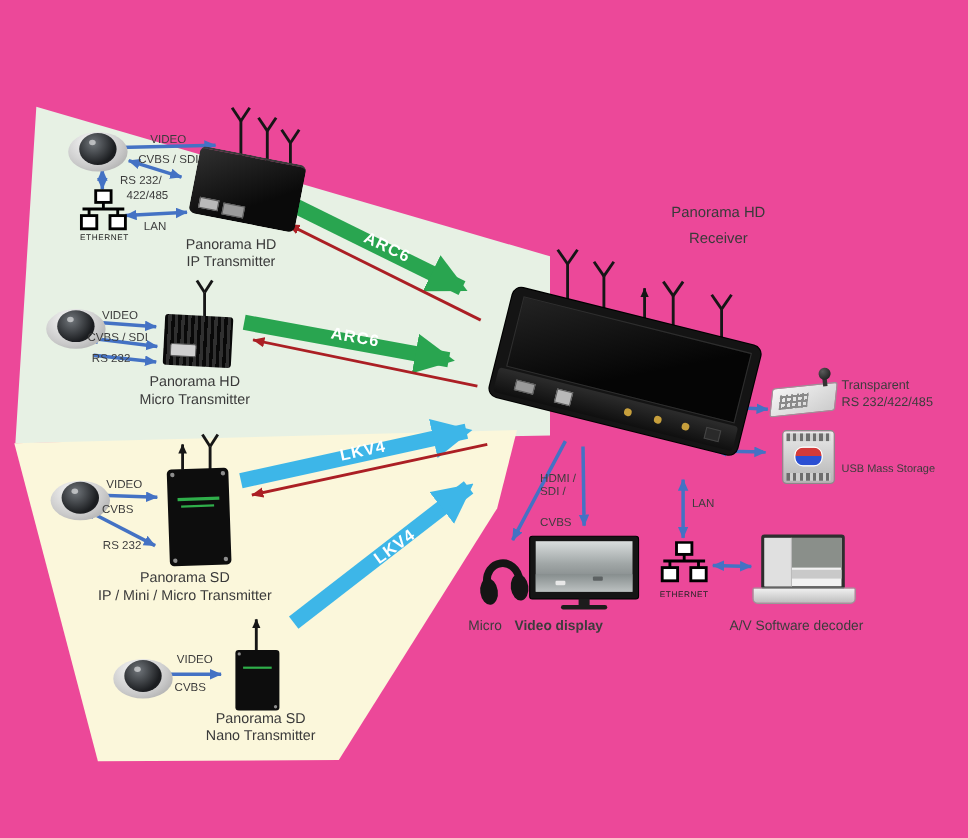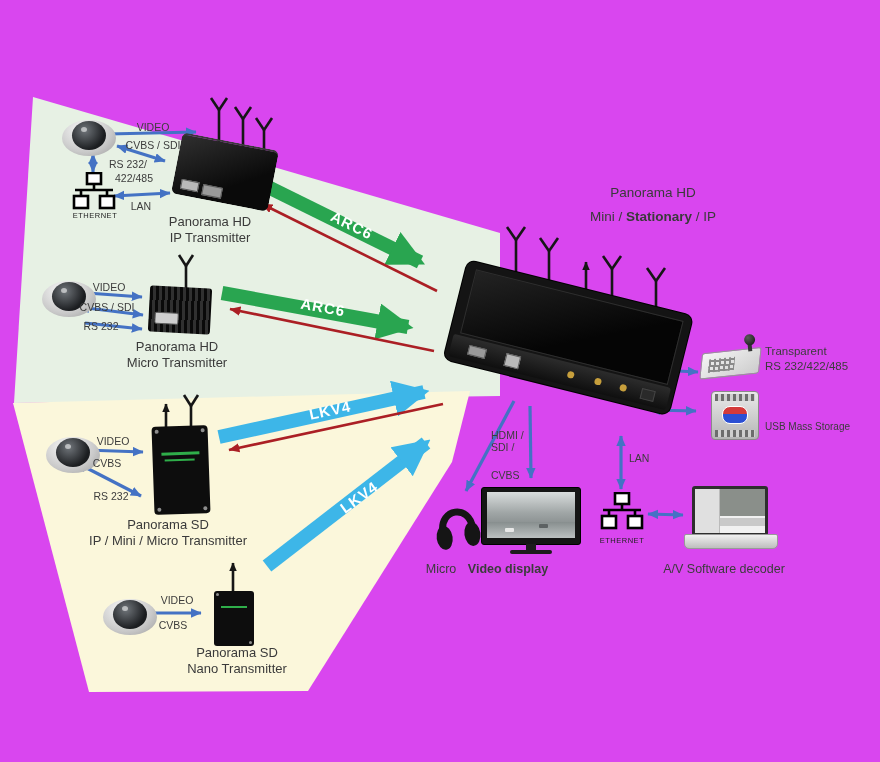--- a/index.html
+++ b/index.html
@@ -1,16 +1,16 @@
 <!DOCTYPE html>
 <html><head>
 <meta charset="utf-8">
 <style>
   html,body{margin:0;padding:0;background:#fff;}
-  #stage{position:relative;width:880px;height:762px;background:#d946ef;overflow:hidden;
+  #stage{position:relative;width:880px;height:762px;background:#ec4899;overflow:hidden;
          font-family:"Liberation Sans",sans-serif;color:#3d3d3d;}
   #arrowlayer{position:absolute;left:0;top:0;z-index:1;}
   .dev{position:absolute;z-index:2;}
   .lbl{position:absolute;z-index:3;font-size:10.5px;color:#3c3c3c;white-space:nowrap;transform:translateX(-50%);}
   .lbl-left{transform:none;}
   .devname{position:absolute;z-index:3;font-size:13px;color:#3a3a3a;text-align:center;
            transform:translateX(-50%);line-height:16px;white-space:nowrap;}
   .rxname{line-height:24px;font-size:13.5px;}
   .ethlbl{position:absolute;z-index:3;font-size:7.5px;letter-spacing:.5px;color:#222;transform:translateX(-50%);}
   .tag{position:absolute;z-index:3;color:#fff;font-weight:bold;font-size:15px;letter-spacing:1px;white-space:nowrap;}
@@ -322,21 +322,21 @@
 
   <div class="lbl" style="left:177px;top:594px;">VIDEO</div>
   <div class="lbl" style="left:173px;top:619px;">CVBS</div>
   <div class="devname" style="left:237px;top:645px;">
     <div>Panorama SD</div>
     <div>Nano Transmitter</div>
   </div>
 
   <div class="devname rxname" style="left:653px;top:181px;">
     <div>Panorama HD</div>
-    <div><span>Mini / </span><span style="font-weight:bold;">Stationary</span><span> / IP</span></div>
+    <div>Receiver</div>
   </div>
 
   <div class="tag" style="left:352px;top:225px;transform:translate(-50%,-50%) rotate(26deg);">ARC6</div>
   <div class="tag" style="left:323px;top:307px;transform:translate(-50%,-50%) rotate(10deg);">ARC6</div>
   <div class="tag" style="left:330px;top:410px;transform:translate(-50%,-50%) rotate(-12deg);">LKV4</div>
   <div class="tag" style="left:359px;top:497px;transform:translate(-50%,-50%) rotate(-36deg);">LKV4</div>
 
   <div class="lbl lbl-left" style="left:765px;top:345px;font-size:11.5px;">Transparent</div>
   <div class="lbl lbl-left" style="left:765px;top:360px;font-size:11.5px;">RS 232/422/485</div>
   <div class="lbl lbl-left" style="left:765px;top:421px;font-size:10px;">USB Mass Storage</div>

